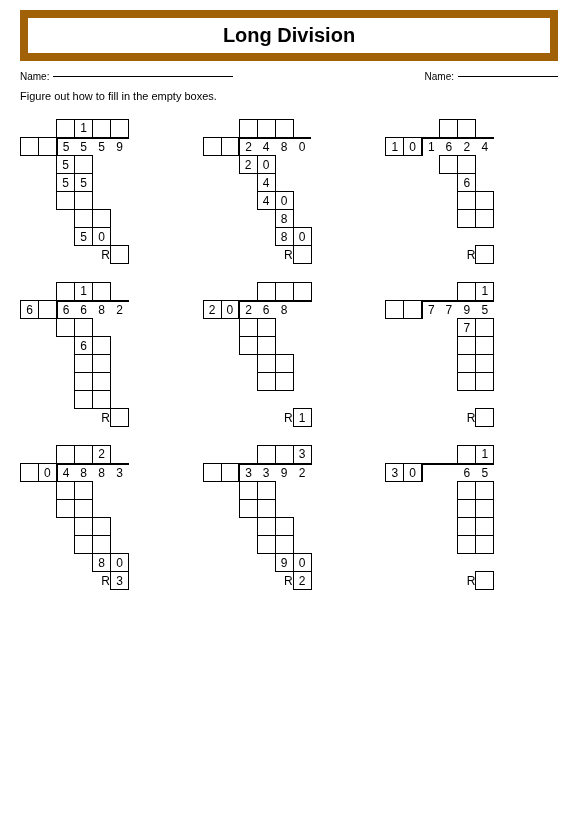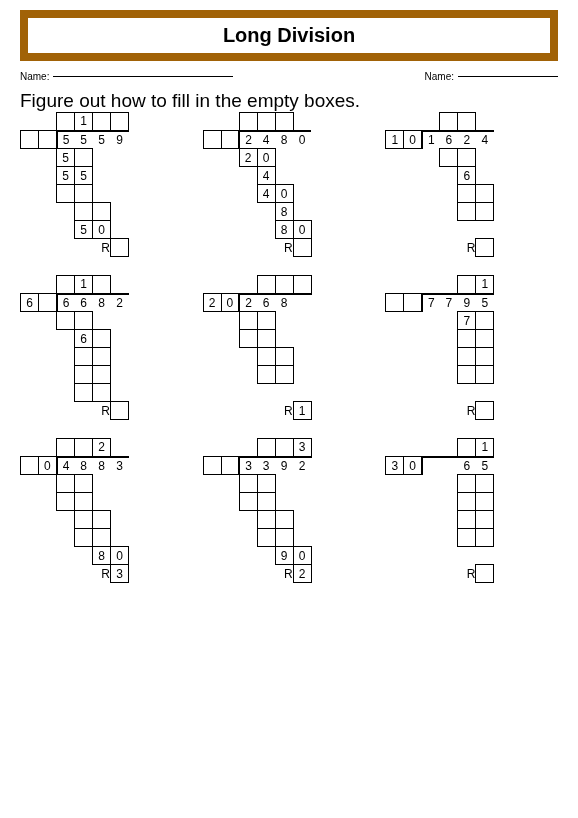--- a/index.html
+++ b/index.html
@@ -40,22 +40,22 @@
       display: inline-block;
       border-bottom: 1.5px solid #000;
       width: 180px;
     }
     .score-underline {
       display: inline-block;
       border-bottom: 1.5px solid #000;
       width: 100px;
     }
     .instruction {
-      font-size: 19px;
-      margin-bottom: 0;
+      font-size: 11px;
+      margin-bottom: 17px;
     }
     .problems-grid {
       display: grid;
       grid-template-columns: 1fr 1fr 1fr;
       gap: 18px 10px;
     }
     .problem {
       position: relative;
       display: flex;
       flex-direction: column;

